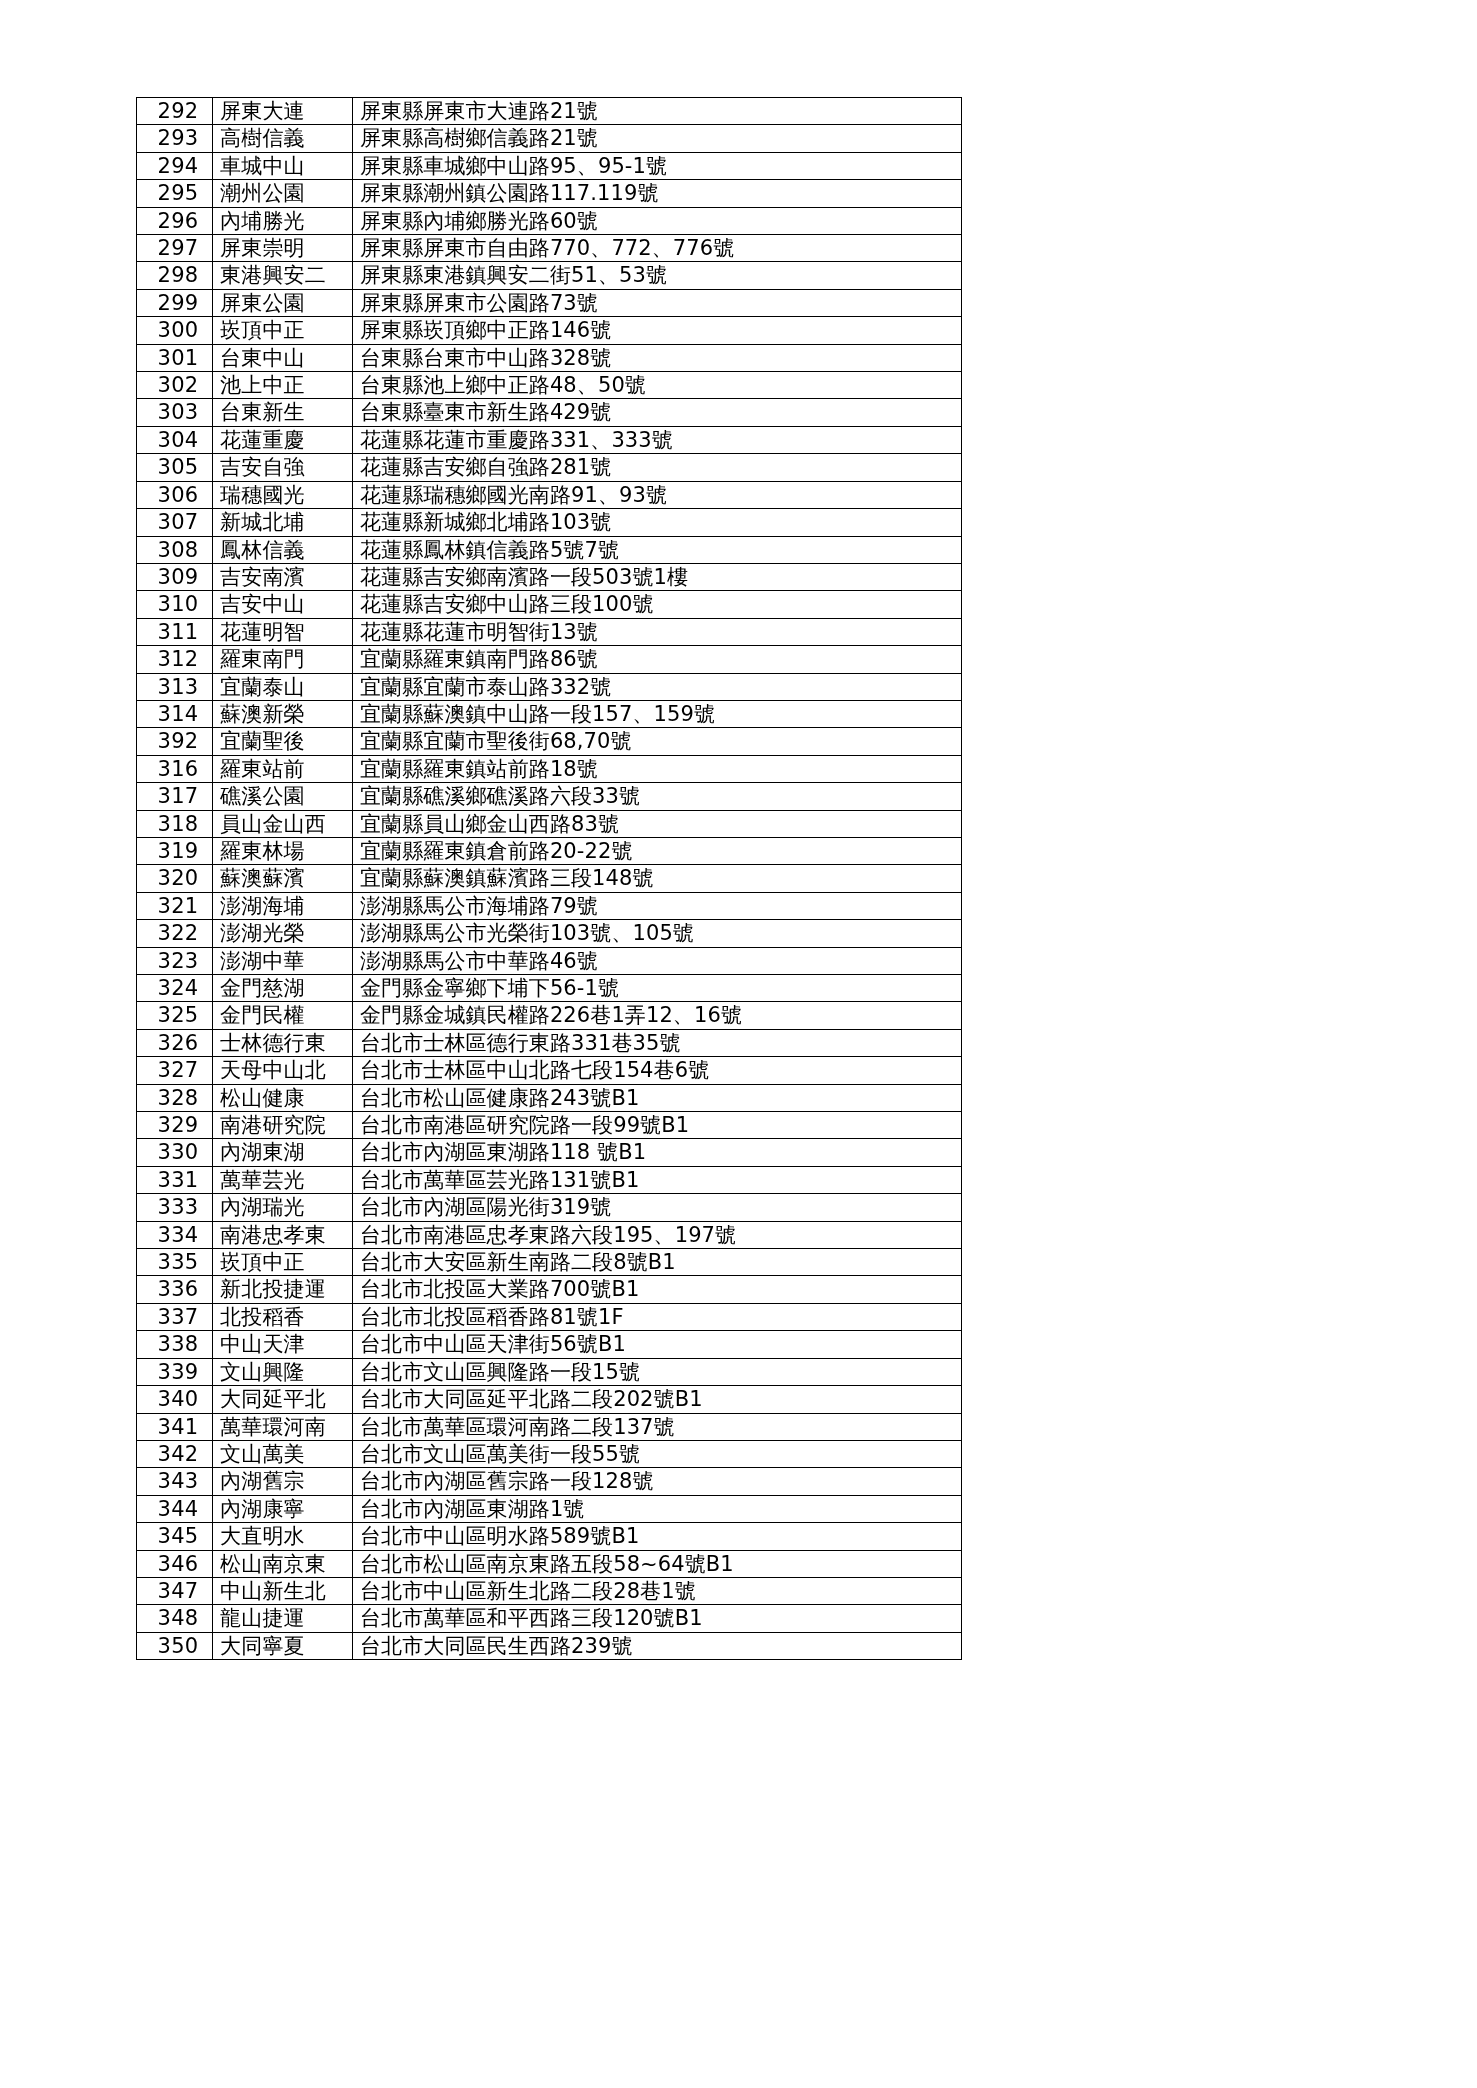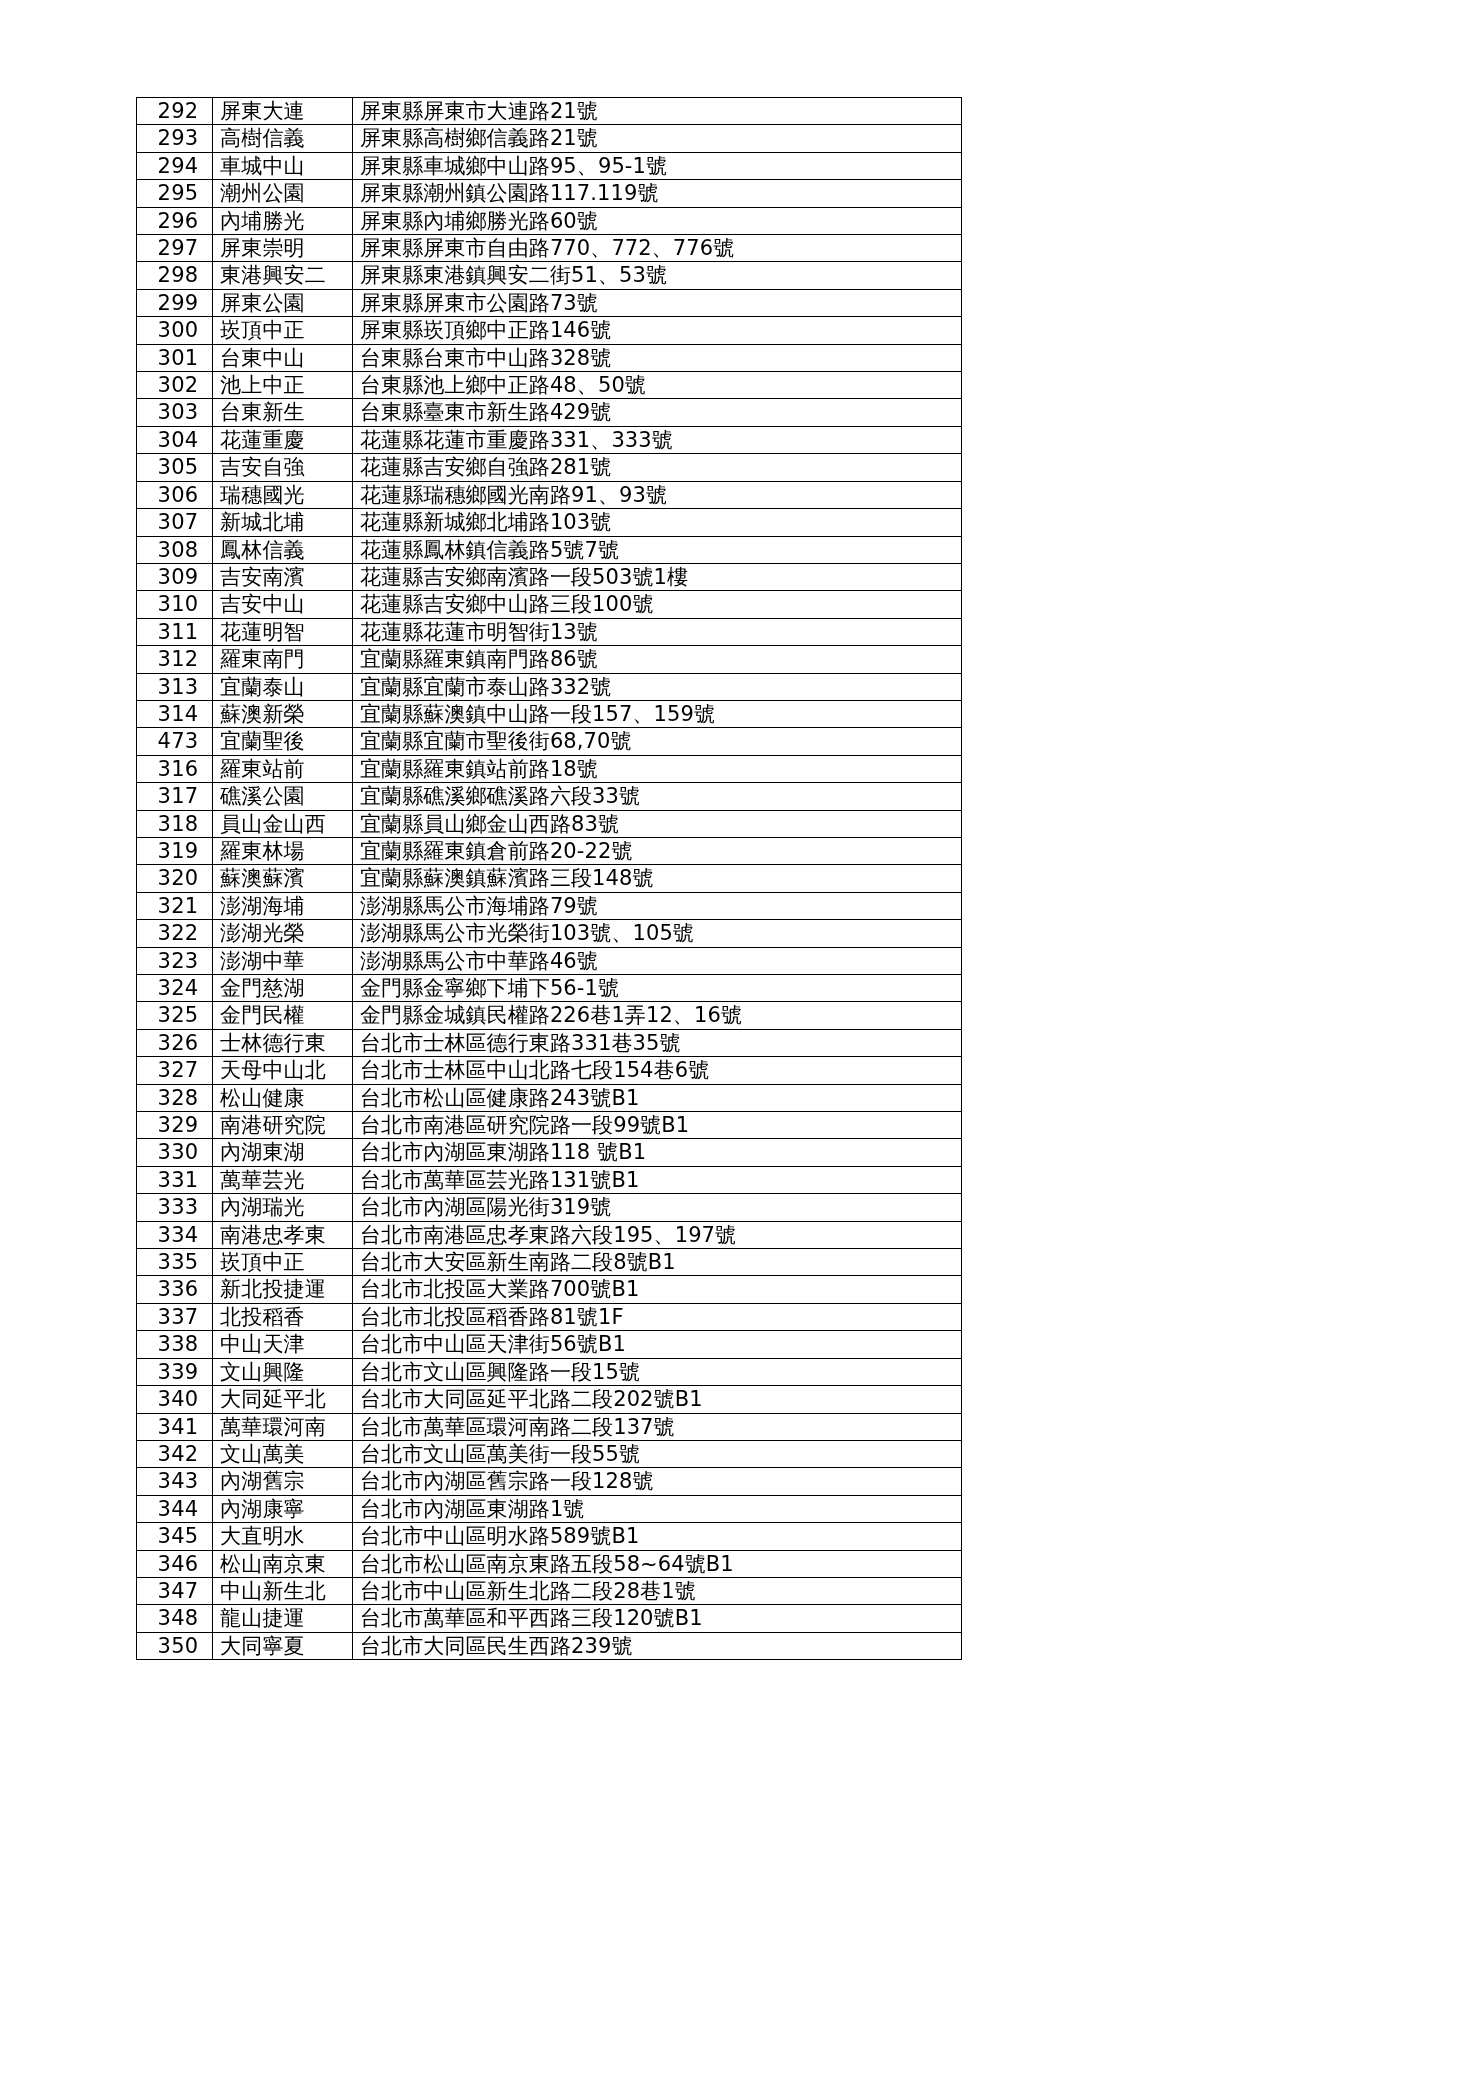--- a/index.html
+++ b/index.html
@@ -172,21 +172,21 @@
           <td class="col-no">313</td>
           <td class="col-name">宜蘭泰山</td>
           <td class="col-address">宜蘭縣宜蘭市泰山路332號</td>
         </tr>
         <tr>
           <td class="col-no">314</td>
           <td class="col-name">蘇澳新榮</td>
           <td class="col-address">宜蘭縣蘇澳鎮中山路一段157、159號</td>
         </tr>
         <tr>
-          <td class="col-no">473</td>
+          <td class="col-no">392</td>
           <td class="col-name">宜蘭聖後</td>
           <td class="col-address">宜蘭縣宜蘭市聖後街68,70號</td>
         </tr>
         <tr>
           <td class="col-no">316</td>
           <td class="col-name">羅東站前</td>
           <td class="col-address">宜蘭縣羅東鎮站前路18號</td>
         </tr>
         <tr>
           <td class="col-no">317</td>

